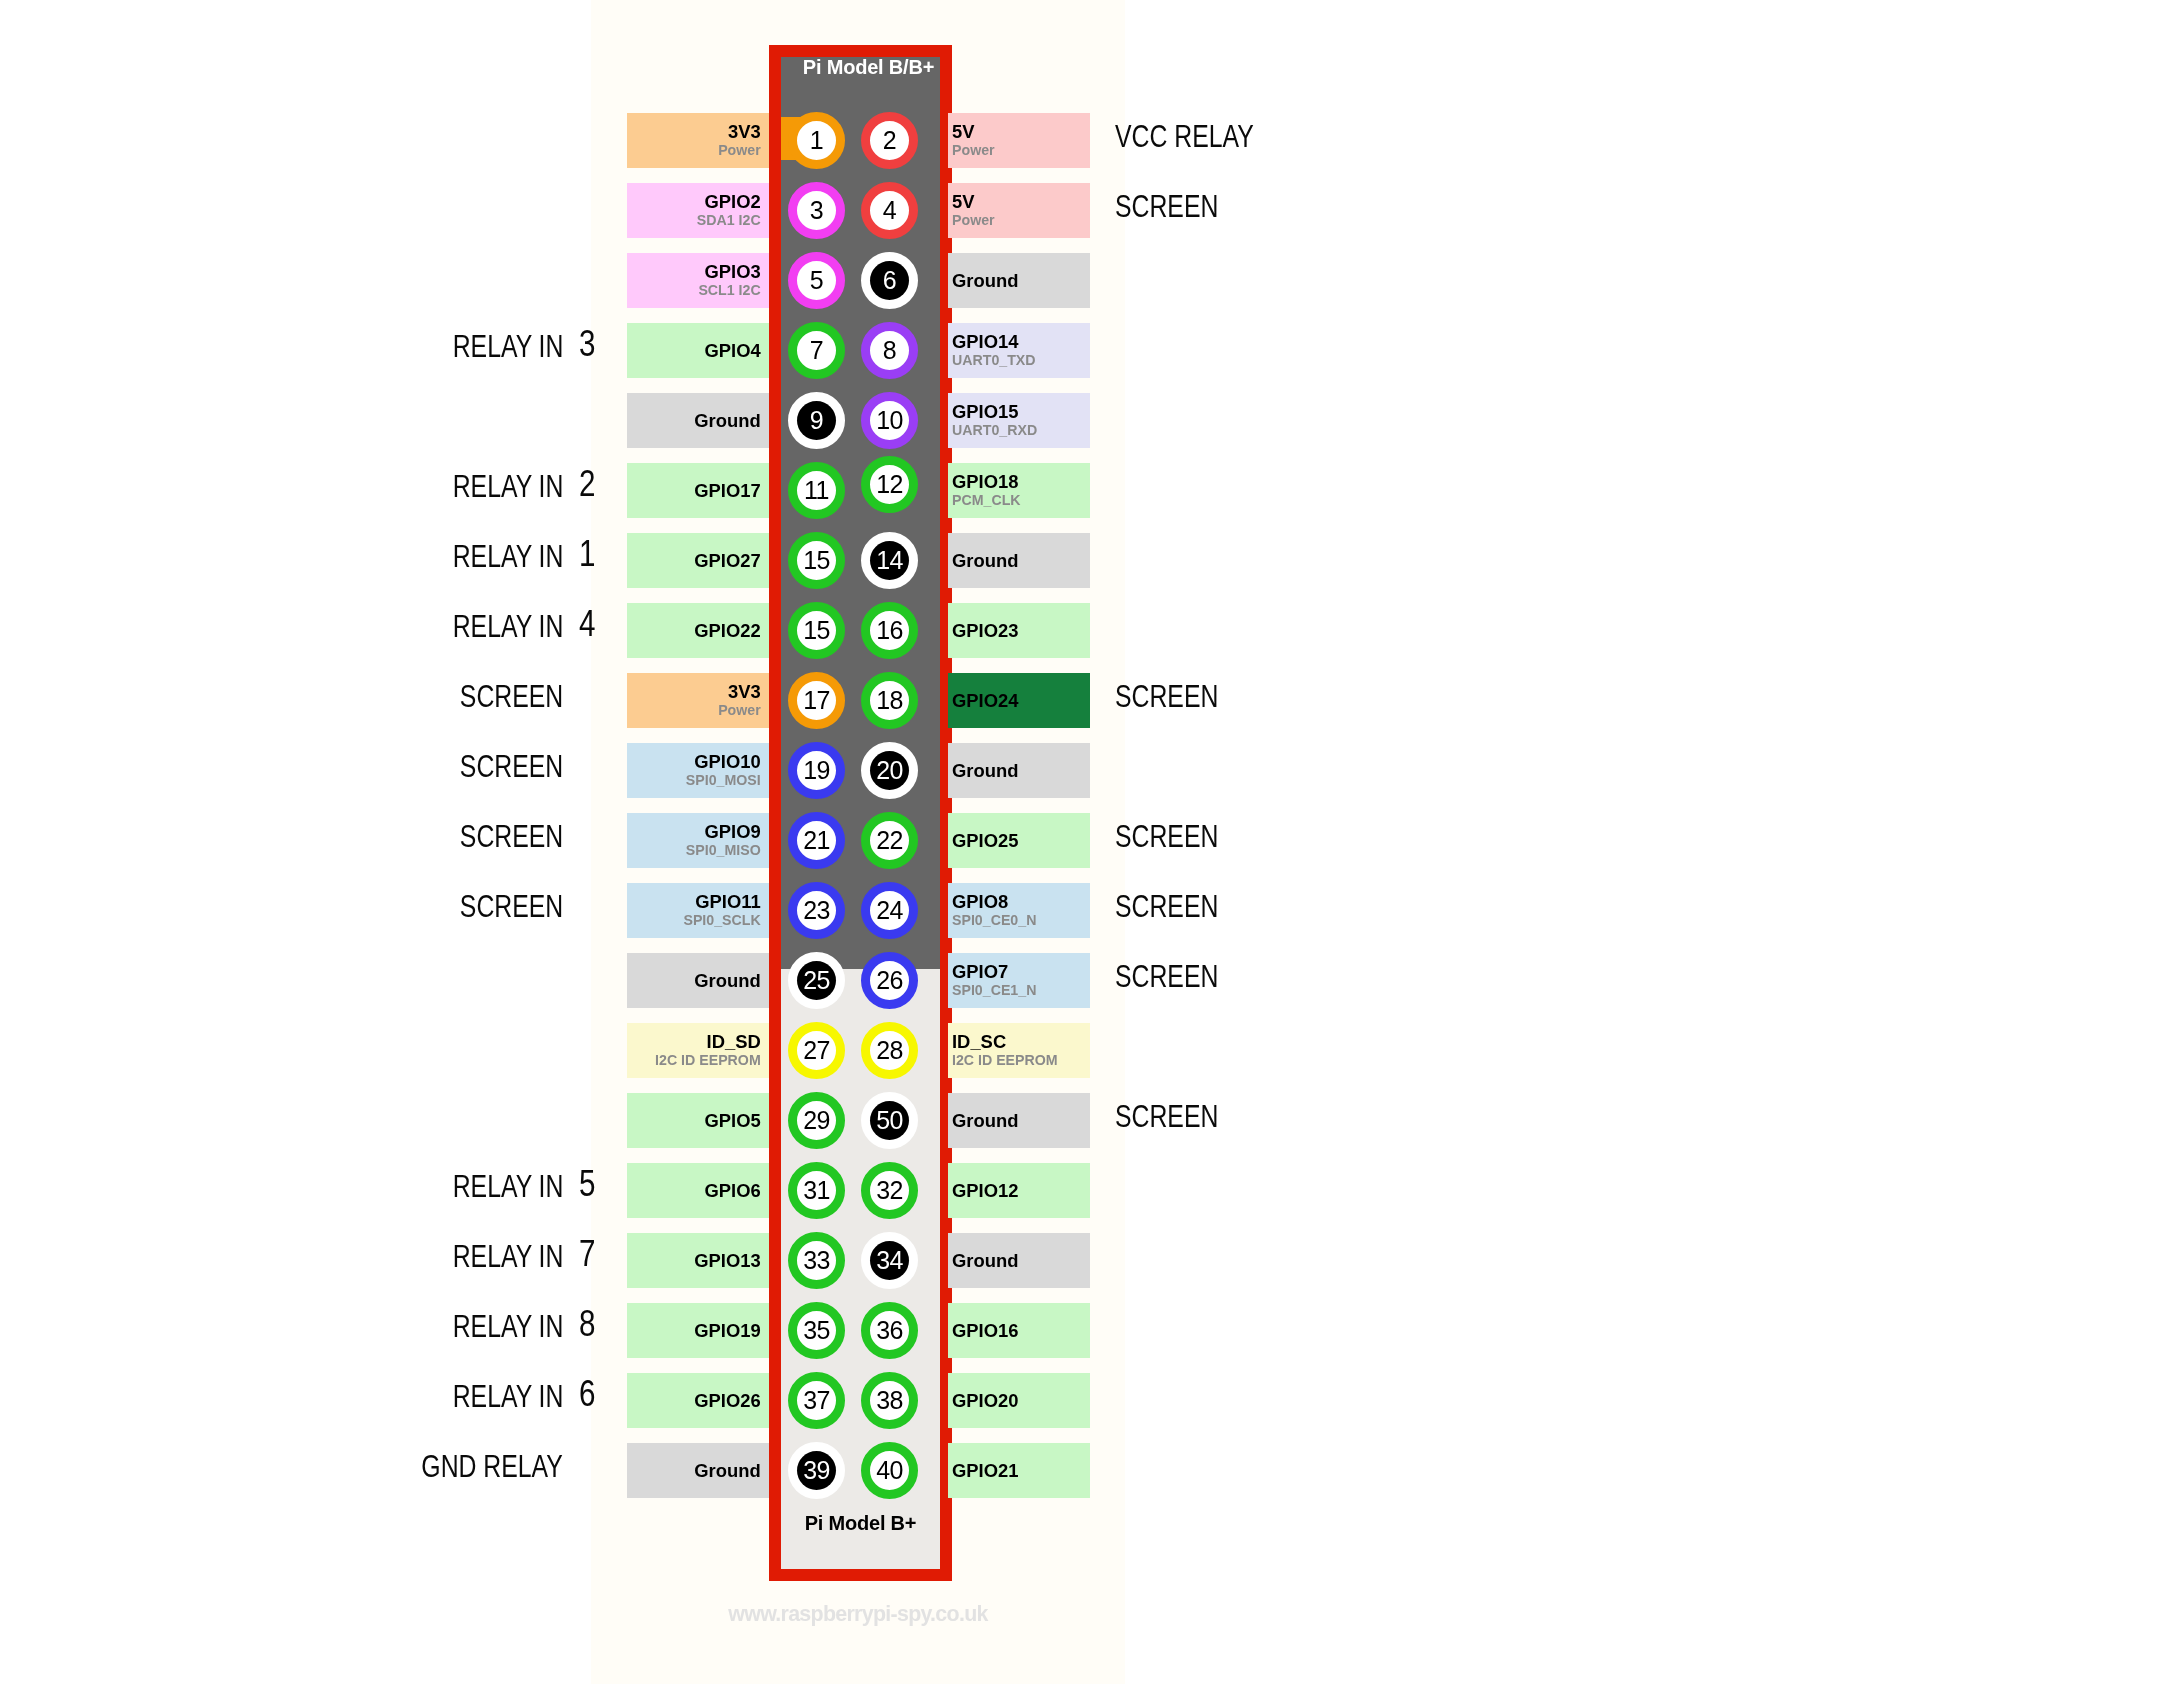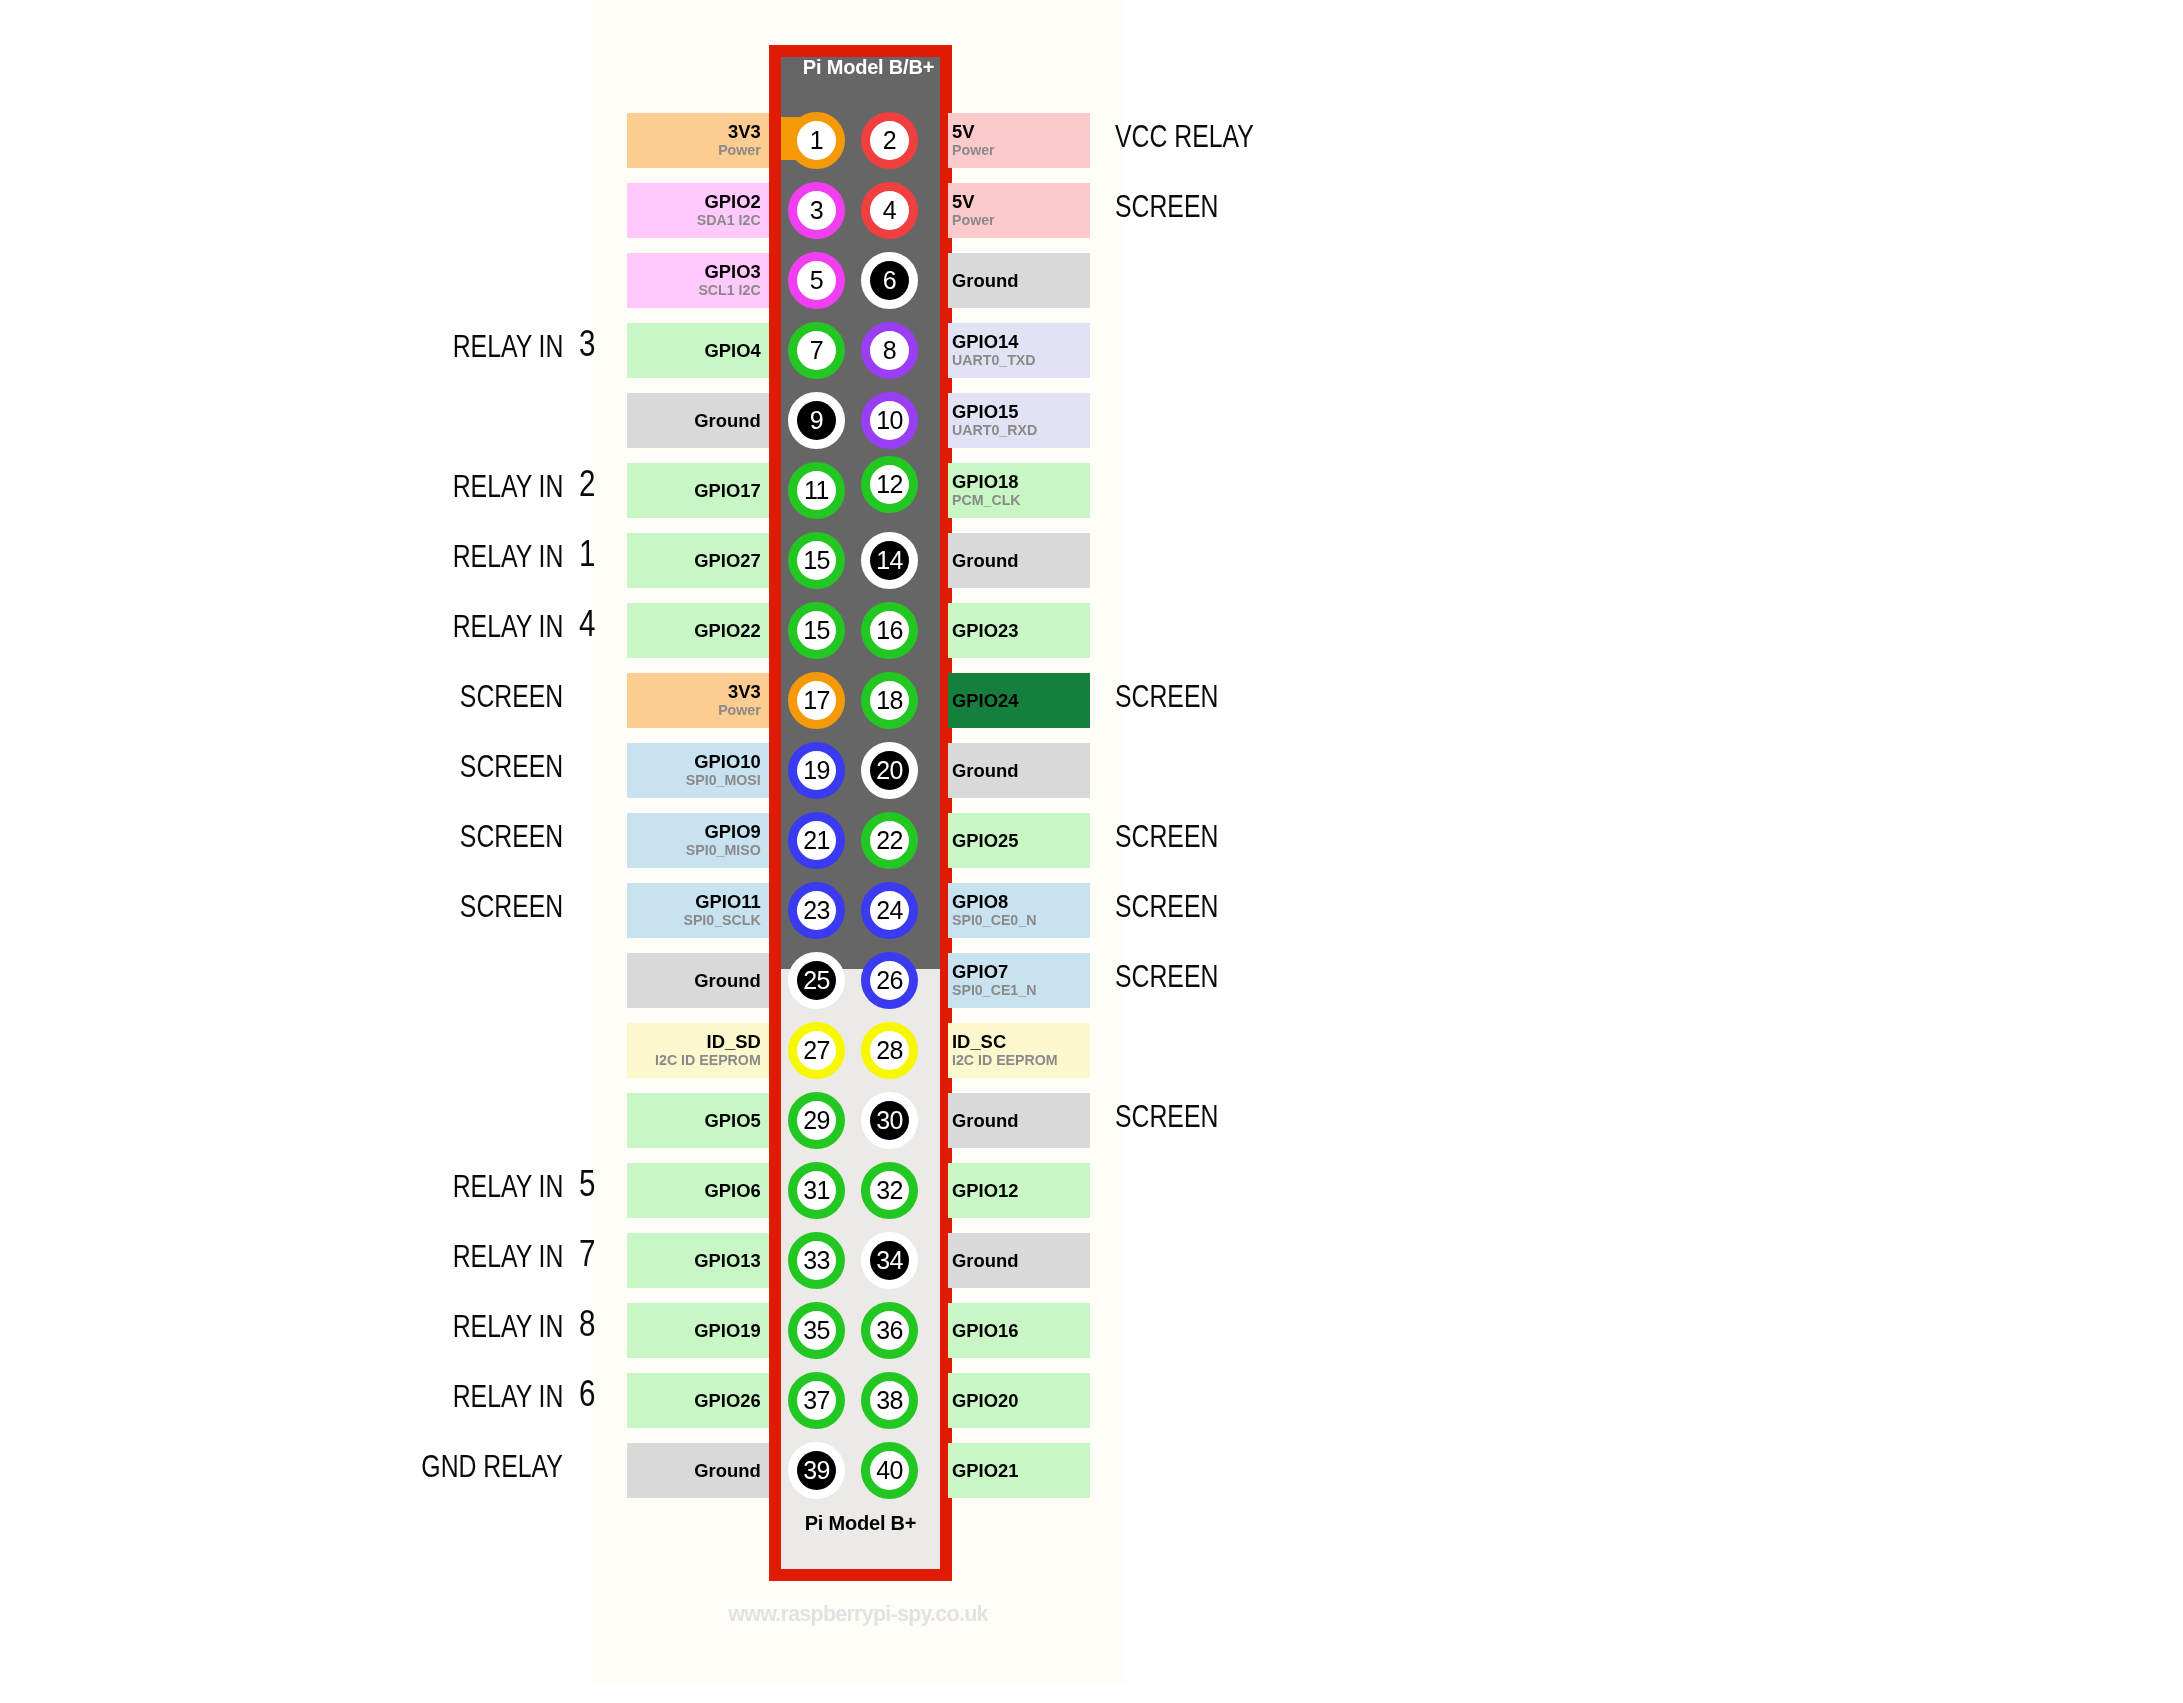--- a/index.html
+++ b/index.html
@@ -430,21 +430,21 @@
       <div class="pin ring" style="left: 788px; top: 1022px; border-color: rgb(247, 247, 0);">
         <span>27</span>
       </div>
       <div class="pin ring" style="left: 861px; top: 1022px; border-color: rgb(247, 247, 0);">
         <span>28</span>
       </div>
       <div class="pin ring" style="left: 788px; top: 1092px; border-color: rgb(34, 199, 34);">
         <span>29</span>
       </div>
       <div class="pin gnd" style="left: 861px; top: 1092px;">
-        <span class="pin-core">30</span>
+        <span class="pin-core">50</span>
       </div>
       <div class="pin ring" style="left: 788px; top: 1162px; border-color: rgb(34, 199, 34);">
         <span>31</span>
       </div>
       <div class="pin ring" style="left: 861px; top: 1162px; border-color: rgb(34, 199, 34);">
         <span>32</span>
       </div>
       <div class="pin ring" style="left: 788px; top: 1232px; border-color: rgb(34, 199, 34);">
         <span>33</span>
       </div>

